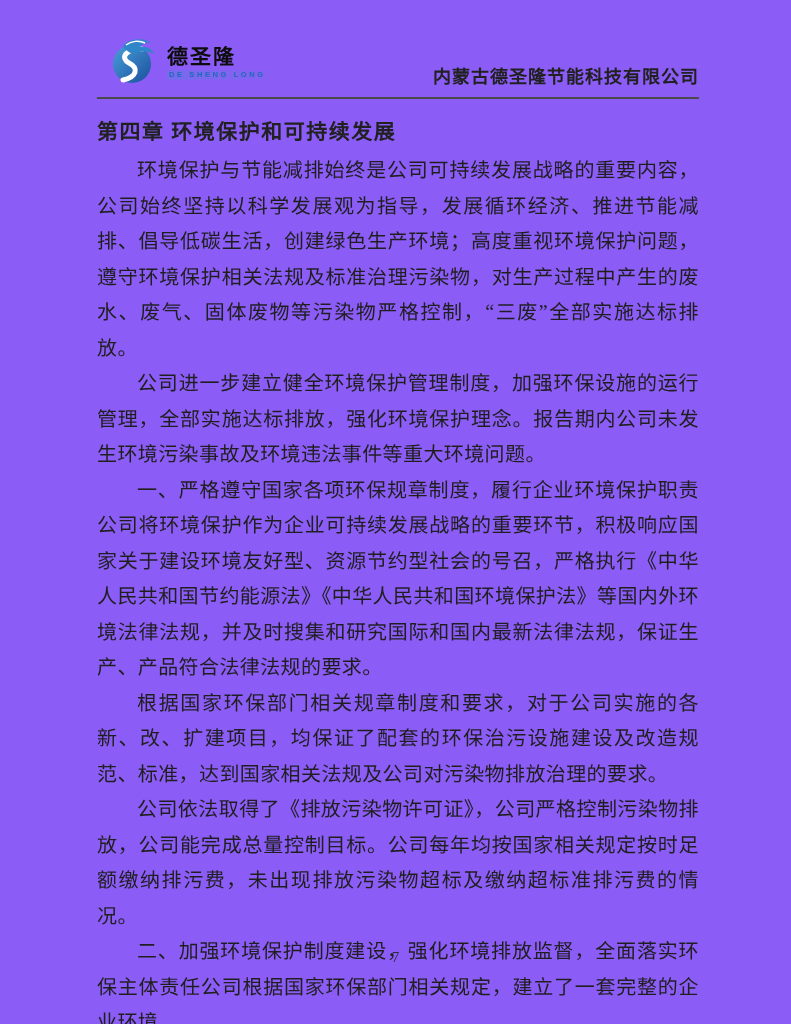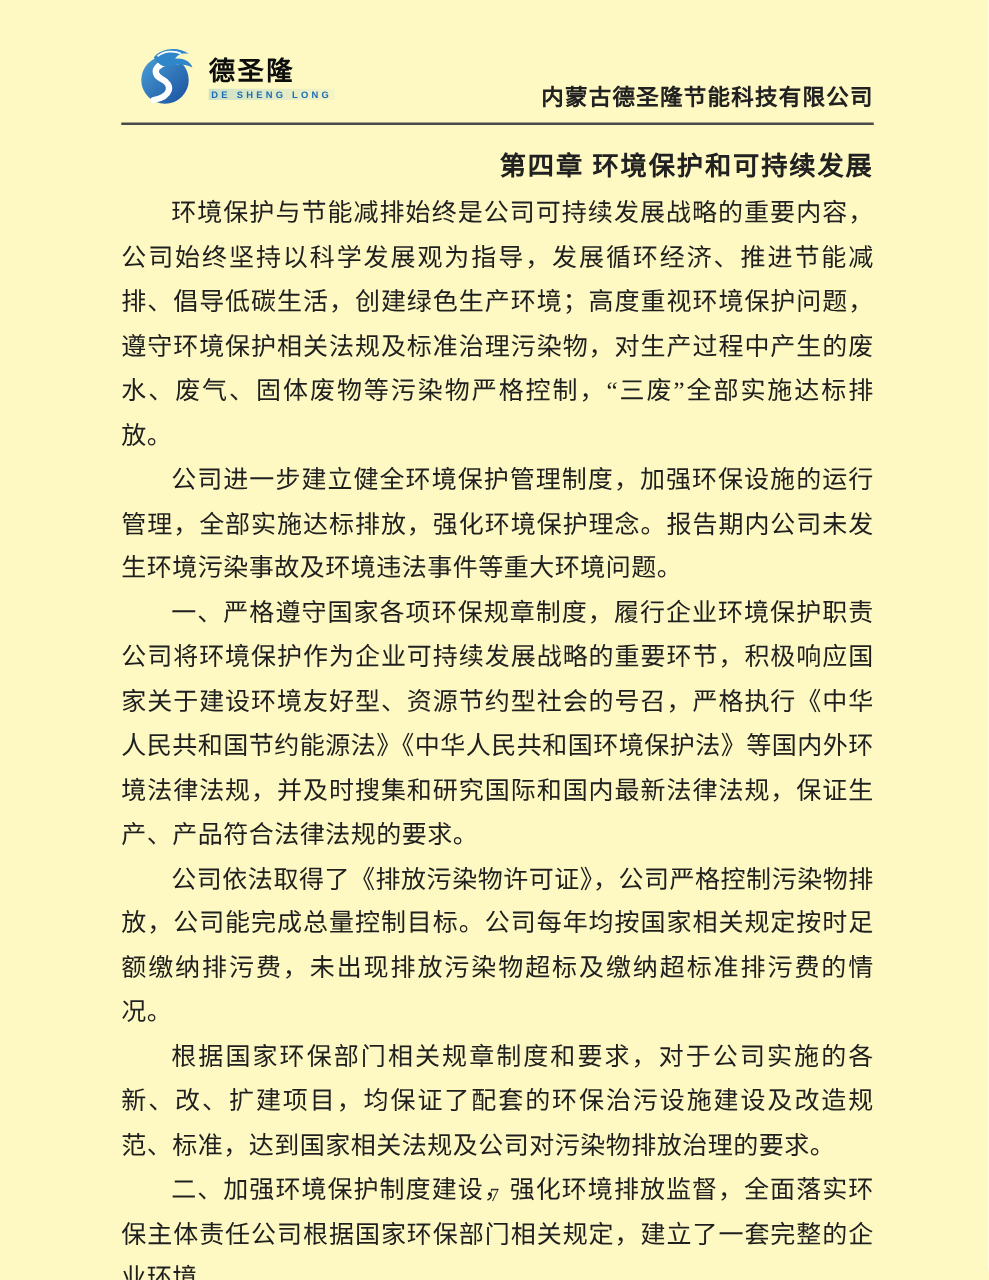--- a/index.html
+++ b/index.html
@@ -4,21 +4,21 @@
 <style>
   html, body {
     margin: 0;
     padding: 0;
     background: #ffffff;
   }
   .page {
     position: relative;
     width: 791px;
     height: 1024px;
-    background: #fef9c3;
+    background: #8b5cf6;
     font-family: "Liberation Serif", "DejaVu Serif", serif;
     color: #212121;
     overflow: hidden;
   }
   .content {
     margin: 0 92px 0 97px;
   }
   
   .header {
     display: flex;
@@ -54,21 +54,21 @@
   }
   .company-name {
     font-size: 18px;
     font-weight: bold;
     letter-spacing: 1px;
     padding-bottom: 2px;
     white-space: nowrap;
   }
   
   .doc-title {
-    text-align: right;
+    text-align: left;
     font-size: 21px;
     font-weight: bold;
     letter-spacing: 1.5px;
     margin: 16px 0 8px 0;
   }
   
   .doc-body p {
     margin: 0;
     font-size: 20px;
     line-height: 35.5px;
@@ -125,22 +125,22 @@
       </div>
       <div class="company-name">内蒙古德圣隆节能科技有限公司</div>
     </div>
 
     <h1 class="doc-title">第四章  环境保护和可持续发展</h1>
 
     <div class="doc-body">
       <p>环境保护与节能减排始终是公司可持续发展战略的重要内容，公司始终坚持以科学发展观为指导，发展循环经济、推进节能减排、倡导低碳生活，创建绿色生产环境；高度重视环境保护问题，遵守环境保护相关法规及标准治理污染物，对生产过程中产生的废水、废气、固体废物等污染物严格控制，“三废”全部实施达标排放。</p>
       <p>公司进一步建立健全环境保护管理制度，加强环保设施的运行管理，全部实施达标排放，强化环境保护理念。报告期内公司未发生环境污染事故及环境违法事件等重大环境问题。</p>
       <p>一、严格遵守国家各项环保规章制度，履行企业环境保护职责公司将环境保护作为企业可持续发展战略的重要环节，积极响应国家关于建设环境友好型、资源节约型社会的号召，严格执行《中华人民共和国节约能源法》《中华人民共和国环境保护法》等国内外环境法律法规，并及时搜集和研究国际和国内最新法律法规，保证生产、产品符合法律法规的要求。</p>
+      <p>根据国家环保部门相关规章制度和要求，对于公司实施的各新、改、扩建项目，均保证了配套的环保治污设施建设及改造规范、标准，达到国家相关法规及公司对污染物排放治理的要求。</p>
       <p>公司依法取得了《排放污染物许可证》，公司严格控制污染物排放，公司能完成总量控制目标。公司每年均按国家相关规定按时足额缴纳排污费，未出现排放污染物超标及缴纳超标准排污费的情况。</p>
-      <p>根据国家环保部门相关规章制度和要求，对于公司实施的各新、改、扩建项目，均保证了配套的环保治污设施建设及改造规范、标准，达到国家相关法规及公司对污染物排放治理的要求。</p>
       <p>二、加强环境保护制度建设，强化环境排放监督，全面落实环保主体责任公司根据国家环保部门相关规定，建立了一套完整的企业环境、</p>
     </div>
 
   </div>
 
   <div class="footer">
     <span class="page-number">7</span>
   </div>
 
 </div>

